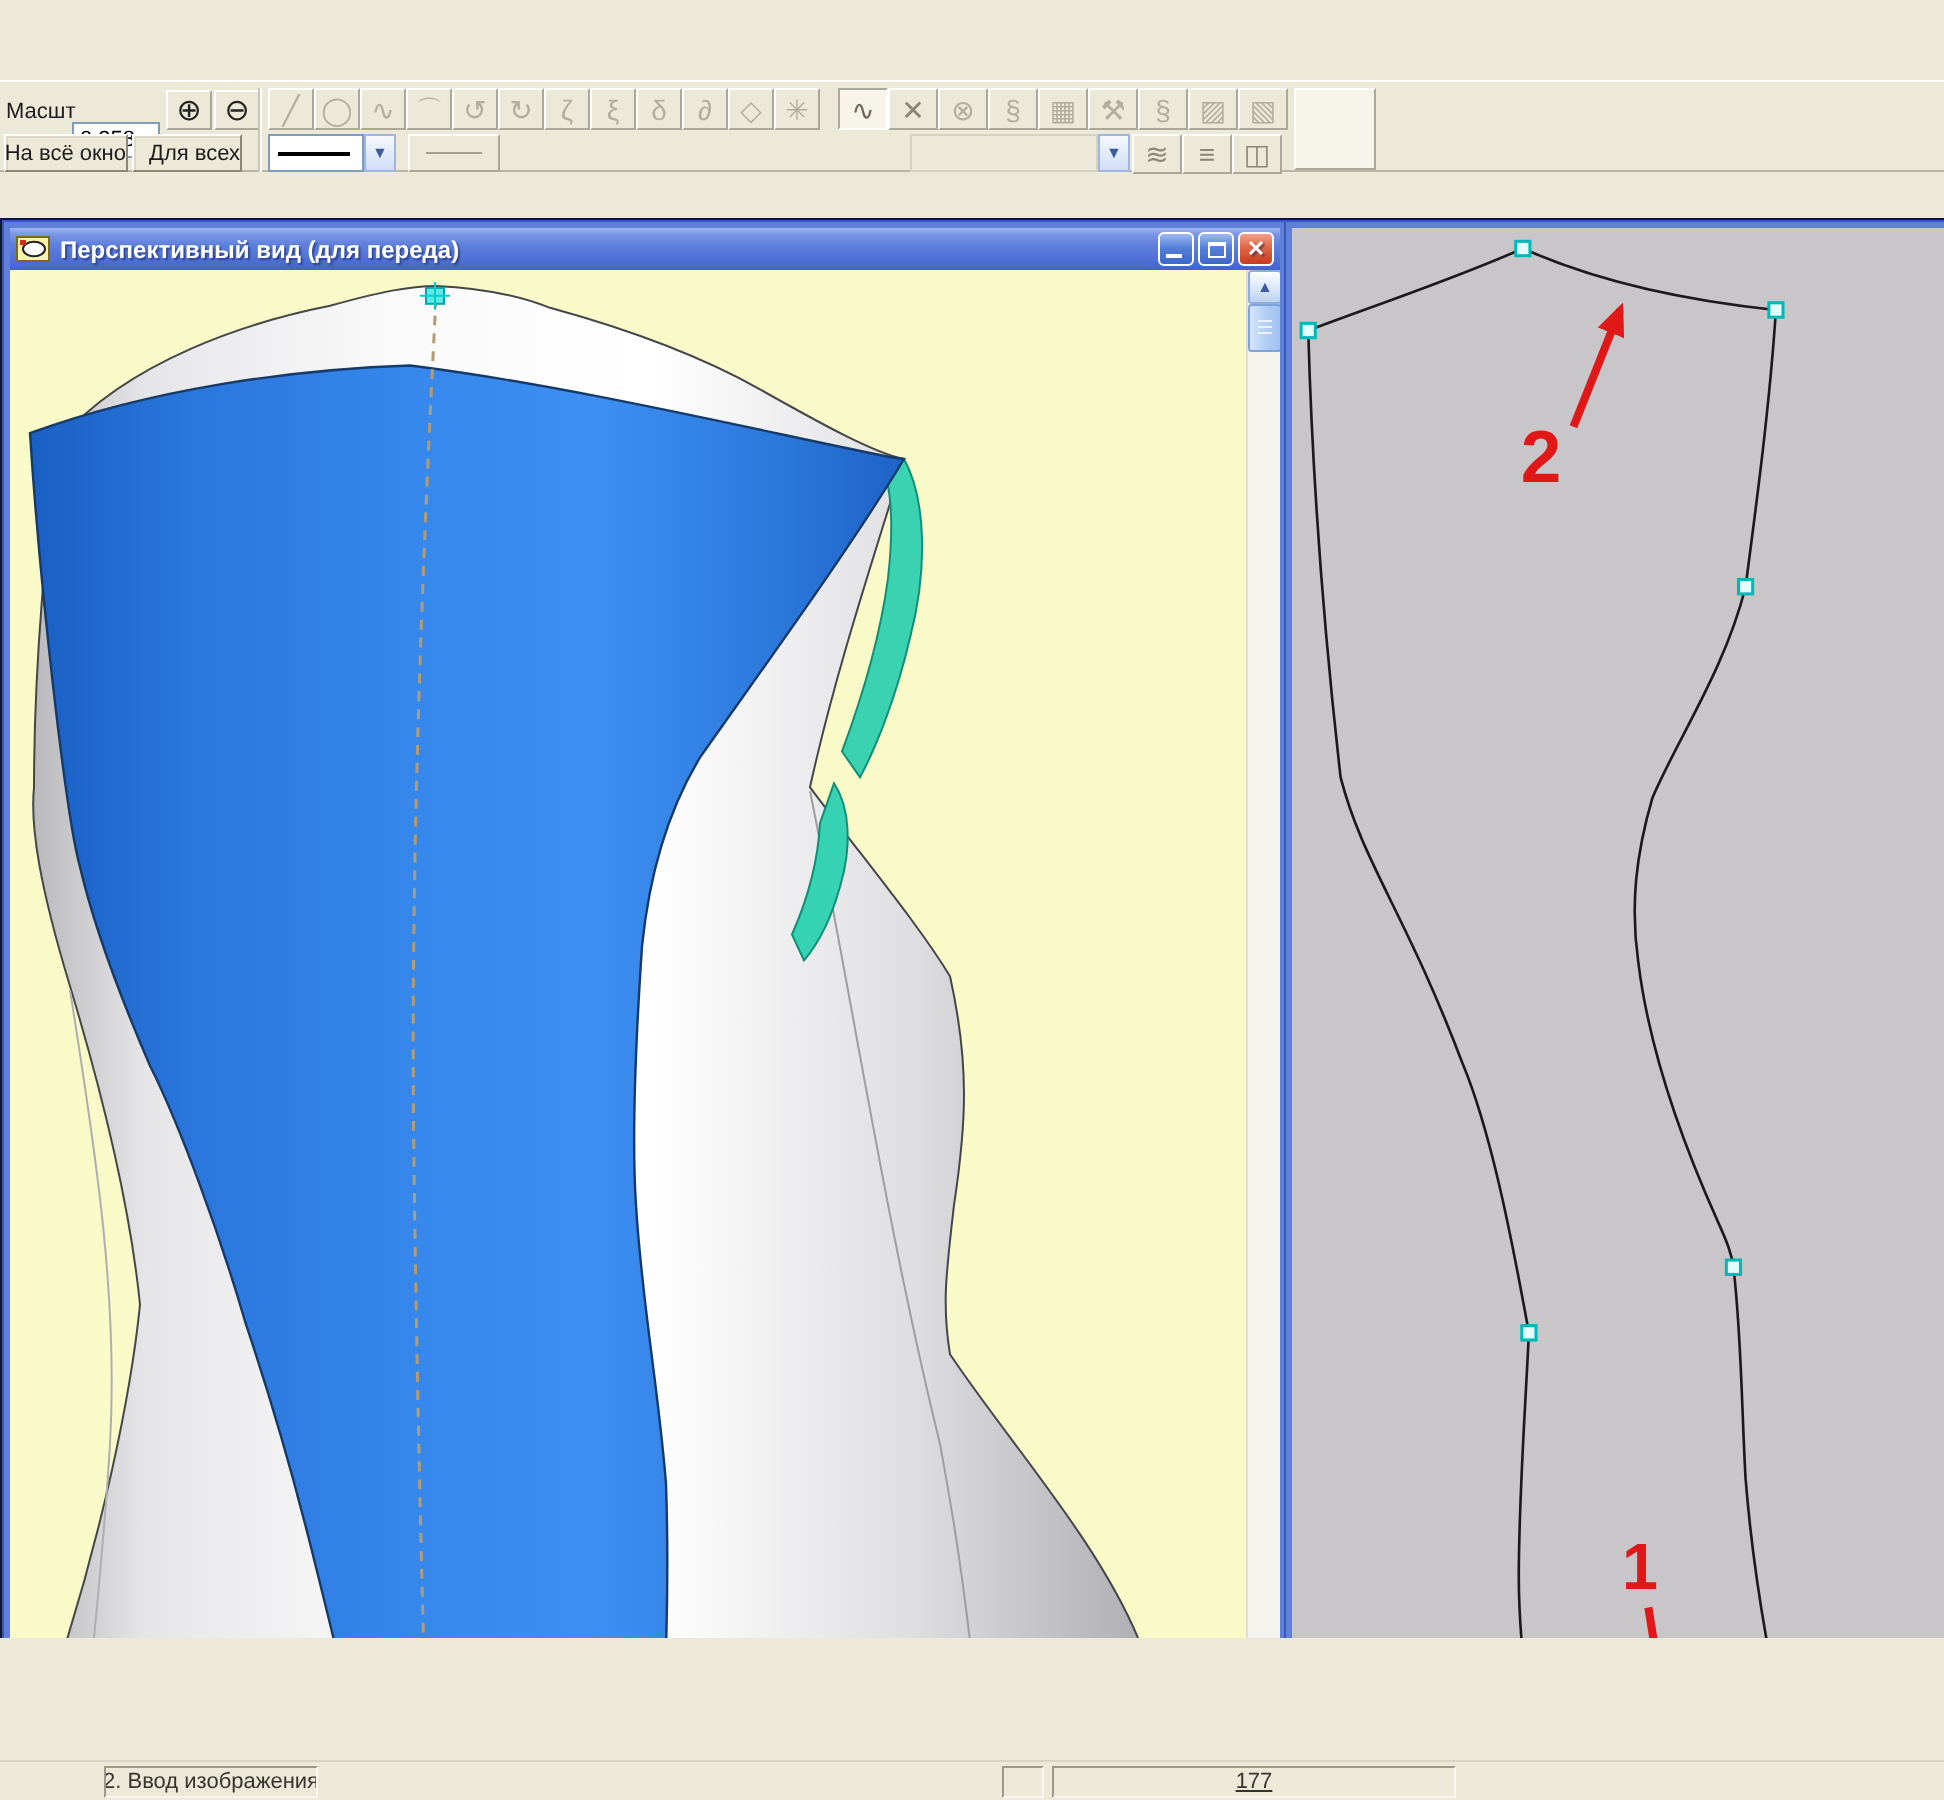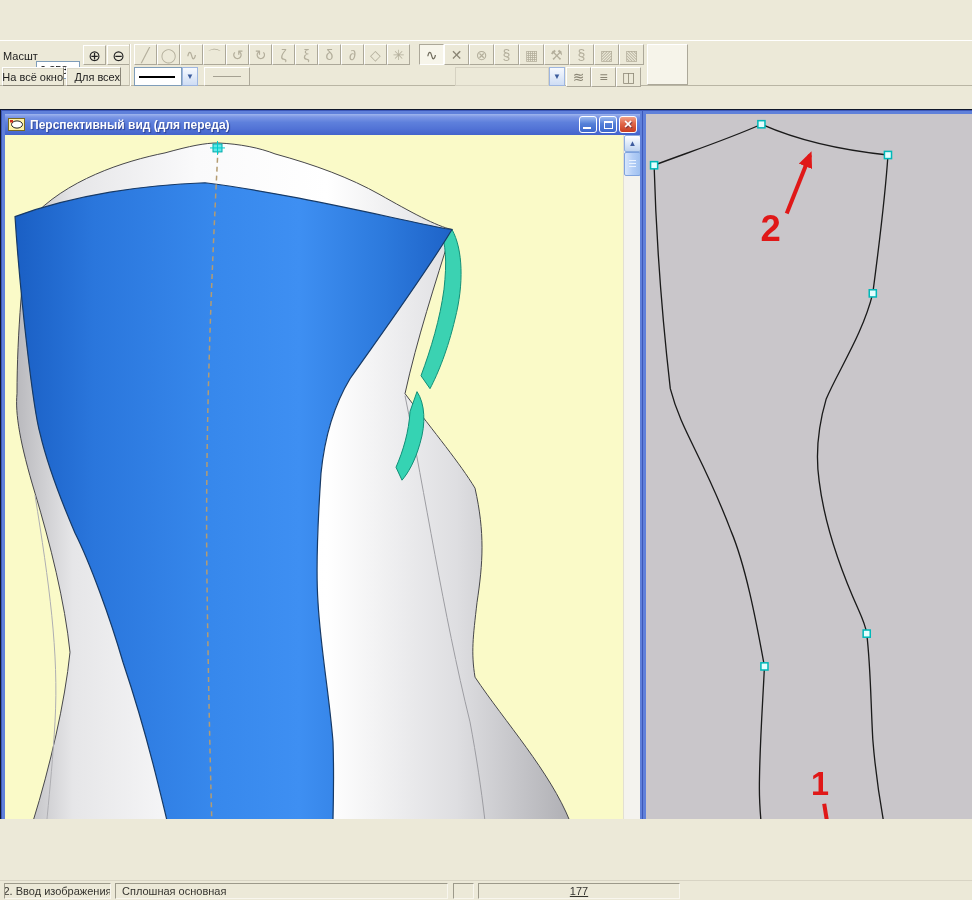--- a/index.html
+++ b/index.html
@@ -106,21 +106,21 @@
     border:1px solid #7FA3DE; border-radius:2px;
   }
   .sthumb::after { content:""; position:absolute; left:4px; right:4px; top:7px; height:8px;
     background:repeating-linear-gradient(180deg,#EAF2FE 0 1px,transparent 1px 3px); }
 
   
   .statusbar { position:absolute; left:0; top:880px; width:972px; height:20px; background:#ECE9D8; border-top:1px solid #D8D4C4; }
   .spanel {
     position:absolute; top:2px; height:16px; font-size:11px; color:#35342F;
     border:1px solid; border-color:#9C998A #F8F6EE #F8F6EE #9C998A;
-    display:flex; align-items:center; white-space:nowrap; overflow:hidden;
+    display:flex; align-items:center; white-space:nowrap; overflow:hidden;margin-left:48px;
   }
 </style>
 </head>
 <body>
 
 <div class="app">
 
 
 
   <div class="toolbar">
@@ -312,18 +312,17 @@
             <path fill="none" stroke="#E01818" stroke-width="4" marker-end="url(#arrh)" d="M176,673 L184,722"></path>
             <text x="163" y="664" font-size="32" font-weight="bold" fill="#E01818" font-family="Liberation Sans, sans-serif">1</text>
           </svg>
         </div>
       </div>
     </div>
   </div>
 
   <div class="statusbar">
     <div class="spanel" style="left:4px;width:107px;justify-content:center;">2. Ввод изображения</div>
-    <div class="spanel" style="left:115px;width:333px;padding-left:6px;">Сплошная основная</div>
     <div class="spanel" style="left:453px;width:21px;"></div>
     <div class="spanel" style="left:478px;width:202px;justify-content:center;text-decoration:underline;">177</div>
   </div>
 
 </div>
 
 </body></html>

